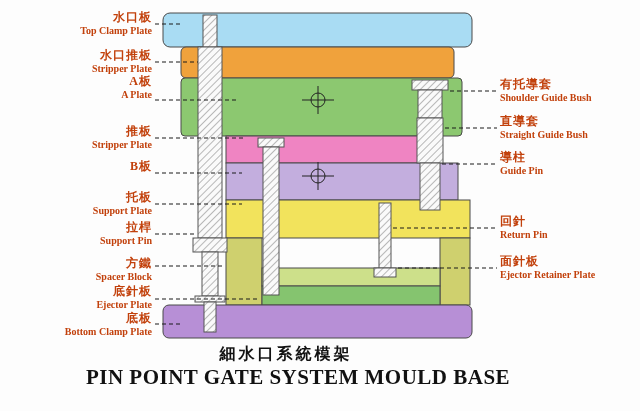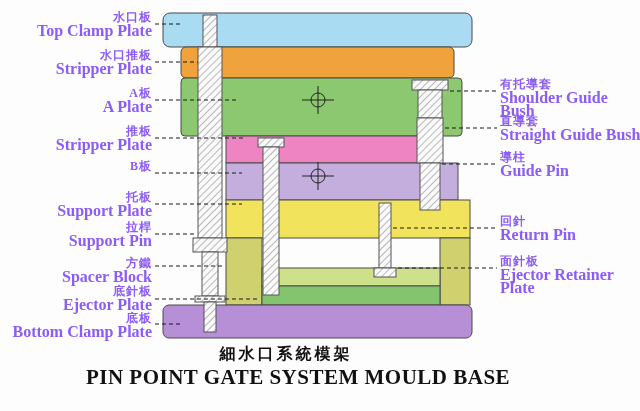--- a/index.html
+++ b/index.html
@@ -9,24 +9,24 @@
     position: relative;
     width: 640px;
     height: 411px;
     background: #fdfdfd;
     overflow: hidden;
   }
   .diagram-svg { position: absolute; left: 0; top: 0; }
   .part-label {
     position: absolute;
     font-weight: bold;
-    color: #8b5cf6;
+    color: #c2410c;
   }
   .part-label .zh { display: block; font-size: 12px; line-height: 14px; letter-spacing: 1px; }
-  .part-label .en { display: block; font-size: 16px; line-height: 13px; }
+  .part-label .en { display: block; font-size: 10px; line-height: 13px; }
   .label-left { width: 150px; right: 488px; text-align: right; }
   .label-right { width: 142px; left: 500px; text-align: left; }
   .title-zh {
     position: absolute; left: 0; top: 344px; width: 572px;
     text-align: center; font-size: 16px; font-weight: bold;
     letter-spacing: 3px; color: #111;
   }
   .title-en {
     position: absolute; left: 0; top: 365px; width: 596px;
     text-align: center; font-size: 21px; font-weight: bold;
@@ -119,21 +119,21 @@
   </svg>
 
   <div class="part-label label-left" style="top:10px">
     <span class="zh">水口板</span>
     <span class="en">Top Clamp Plate</span>
   </div>
   <div class="part-label label-left" style="top:48px">
     <span class="zh">水口推板</span>
     <span class="en">Stripper Plate</span>
   </div>
-  <div class="part-label label-left" style="top:86px">
+  <div class="part-label label-left" style="top:74px">
     <span class="zh">A板</span>
     <span class="en">A Plate</span>
   </div>
   <div class="part-label label-left" style="top:124px">
     <span class="zh">推板</span>
     <span class="en">Stripper Plate</span>
   </div>
   <div class="part-label label-left" style="top:159px">
     <span class="zh">B板</span>
   </div>

